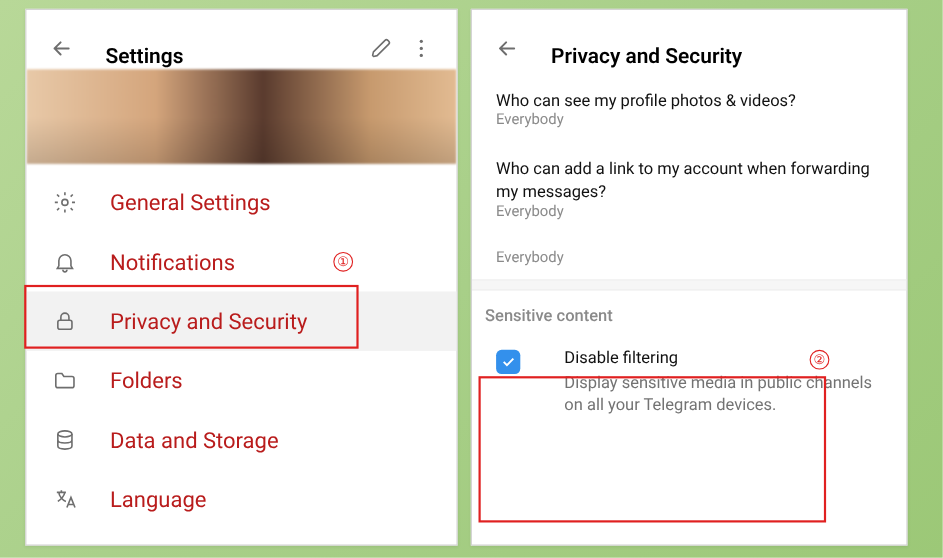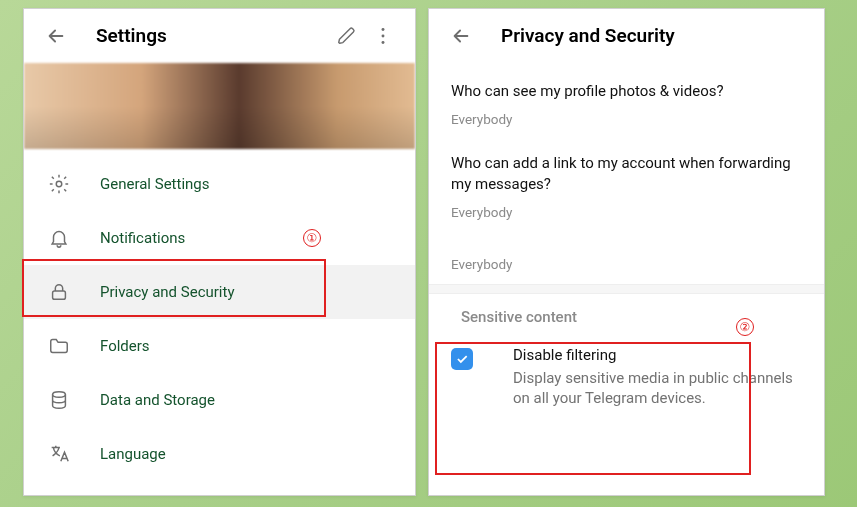--- a/index.html
+++ b/index.html
@@ -23,21 +23,21 @@
     border: 1px solid #d0d0d0;
     box-shadow: 0 1px 3px rgba(0,0,0,0.08);
     overflow: hidden;
   }
   .panel-left { left: 23px; top: 8px; width: 393px; height: 488px; }
   .panel-right { left: 428px; top: 8px; width: 397px; height: 488px; }
 
   .header {
     height: 54px;
     display: flex;
-    align-items: center;
+    align-items: flex-end;
     padding: 0 14px;
     border-bottom: 1px solid transparent;
   }
   .header .title {
     font-size: 19px;
     font-weight: 600;
     color: #000;
     margin-left: 22px;
     flex: 1;
   }
@@ -62,45 +62,44 @@
     background: linear-gradient(to top, rgba(0,0,0,0.15), transparent);
   }
 
   .menu { padding-top: 8px; }
   .menu-item {
     height: 54px;
     display: flex;
     align-items: center;
     padding: 0 22px;
     cursor: pointer;
-    font-size: 15px;
-    color: #14532d;
+    font-size: 20px;
+    color: #b91c1c;
     text-align: center;
   }
   .menu-item.selected { background: #f2f2f2; }
   .menu-item .mi-icon {
     width: 26px; height: 26px;
     margin-right: 28px;
     display: flex; align-items: center; justify-content: center;
   }
   .menu-item .mi-icon svg { width: 22px; height: 22px; stroke:#6e6e6e; fill:none; stroke-width:1.6; }
 
   .privacy-body { padding: 4px 0 0 0; }
   .p-item {
     padding: 14px 22px 12px 22px;
   }
   .p-q { font-size: 15px; color: #111; line-height: 1.35; }
-  .p-a { font-size: 13.5px; color: #8a8a8a; margin-top: 10px; }
+  .p-a { font-size: 13.5px; color: #8a8a8a; margin-top: 0; }
 
   .divider { height: 10px; background: #f6f6f6; border-top:1px solid #eee; border-bottom:1px solid #eee; }
 
   .section-title {
     font-size: 15px; color: #8a8a8a; font-weight: 500;
     padding: 14px 22px 6px 12px;
-    margin-left: 20px;
   }
   .check-row {
     display: flex;
     padding: 14px 22px 16px 22px;
     gap: 40px;
   }
   .checkbox {
     width: 22px; height: 22px;
     background: #3390ec;
     border-radius: 5px;

